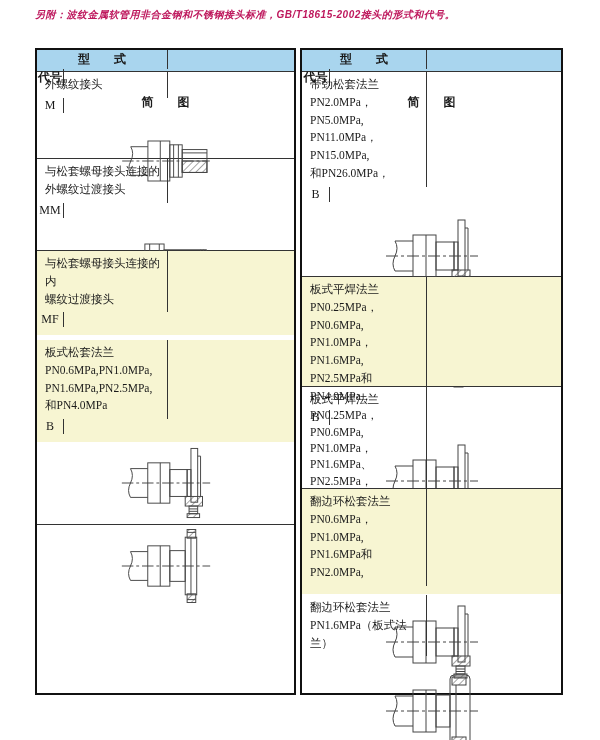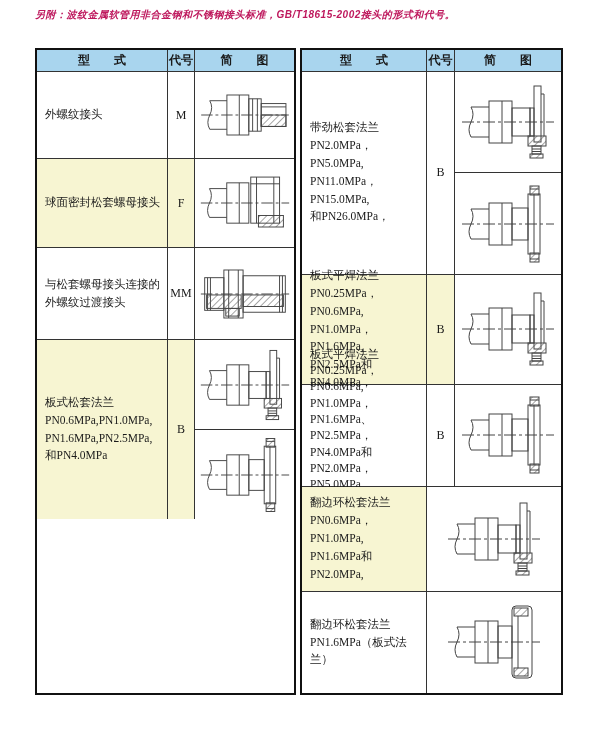--- a/index.html
+++ b/index.html
@@ -4,35 +4,35 @@
 <style>
   html,body{margin:0;padding:0;background:#ffffff;}
   .page{position:relative;width:600px;height:740px;background:#fff;overflow:hidden;
         font-family:"Liberation Sans",sans-serif;color:#1a1a1a;}
   .title{position:absolute;left:35px;top:8px;font-size:10px;font-weight:700;
          letter-spacing:.5px;color:#be185d;white-space:pre;font-style:italic;}
   .tbl{position:absolute;top:48px;border:2px solid #111;background:#fff;
        display:flex;flex-direction:column;box-sizing:border-box;}
   .tbl-left{left:35px;width:261px;height:647px;}
   .tbl-right{left:300px;width:263px;height:647px;}
-  .row{display:flex;border-bottom:1px solid #333;box-sizing:border-box;}
+  .row{display:flex;border-bottom:1px solid #333;box-sizing:border-box;flex-direction:column;}
   .row:last-child{border-bottom:none;}
   .thead{background:#a9d5ee;height:22px;}
   .thead .cell{display:flex;align-items:center;justify-content:center;
                font-weight:700;font-size:12px;white-space:pre;}
   .cell{box-sizing:border-box;border-right:1px solid #333;}
   .cell:last-child{border-right:none;}
   .c-type{width:131px;display:flex;align-items:center;padding:4px 6px 4px 8px;
           font-family:"Liberation Serif",serif;font-size:11.5px;line-height:1.55;
           white-space:pre-line;}
   .tbl-right .c-type{width:125px;}
   .c-code{width:27px;display:flex;align-items:center;justify-content:center;
           font-family:"Liberation Serif",serif;font-size:12px;}
   .tbl-right .c-code{width:28px;}
-  .c-diag{flex:1;display:flex;flex-direction:column;}
+  .c-diag{flex:1;display:flex;flex-direction:column;margin-top:8px;}
   .sub{flex:1;display:flex;align-items:center;justify-content:center;overflow:hidden;}
   .sub.split{border-bottom:1px solid #333;}
   .hl{background:#f7f5d2;}
   svg.diag{stroke:#444;fill:none;stroke-width:1;}
   .defs-hidden{position:absolute;width:0;height:0;overflow:hidden;}
 </style>
 </head>
 <body>
 
 <svg class="defs-hidden" aria-hidden="true">
@@ -166,45 +166,46 @@
       <div class="cell c-code">M</div>
       <div class="cell c-diag">
         <div class="sub">
             <svg class="diag" width="96" height="80" viewBox="0 0 100 84">
               <use href="#d-male"></use>
             </svg>
           </div>
       </div>
     </div>
 
-    <div class="row hl" style="height:89px">
-      <div class="cell c-type">球面密封松套螺母接头</div>
-      <div class="cell c-code">F</div>
-      <div class="cell c-diag" style="background:#fff">
-        <div class="sub">
-            <svg class="diag" width="96" height="82" viewBox="0 0 100 84">
-              <use href="#d-nut"></use>
-            </svg>
-          </div>
-      </div>
-    </div>
 
     <div class="row" style="height:92px">
       <div class="cell c-type">与松套螺母接头连接的
 外螺纹过渡接头</div>
       <div class="cell c-code">MM</div>
       <div class="cell c-diag">
         <div class="sub">
             <svg class="diag" width="96" height="84" viewBox="0 0 100 84">
               <use href="#d-mm"></use>
             </svg>
           </div>
       </div>
     </div>
 
+    <div class="row hl" style="height:89px">
+      <div class="cell c-type">与松套螺母接头连接的内
+螺纹过渡接头</div>
+      <div class="cell c-code">MF</div>
+      <div class="cell c-diag" style="background:#fff">
+        <div class="sub">
+            <svg class="diag" width="96" height="82" viewBox="0 0 100 84">
+              <use href="#d-mf"></use>
+            </svg>
+          </div>
+      </div>
+    </div>
 
 
     <div class="row hl" style="height:179px">
       <div class="cell c-type">板式松套法兰
 PN0.6MPa,PN1.0MPa,
 PN1.6MPa,PN2.5MPa,
 和PN4.0MPa</div>
       <div class="cell c-code">B</div>
       <div class="cell c-diag" style="background:#fff">
         <div class="sub split">

